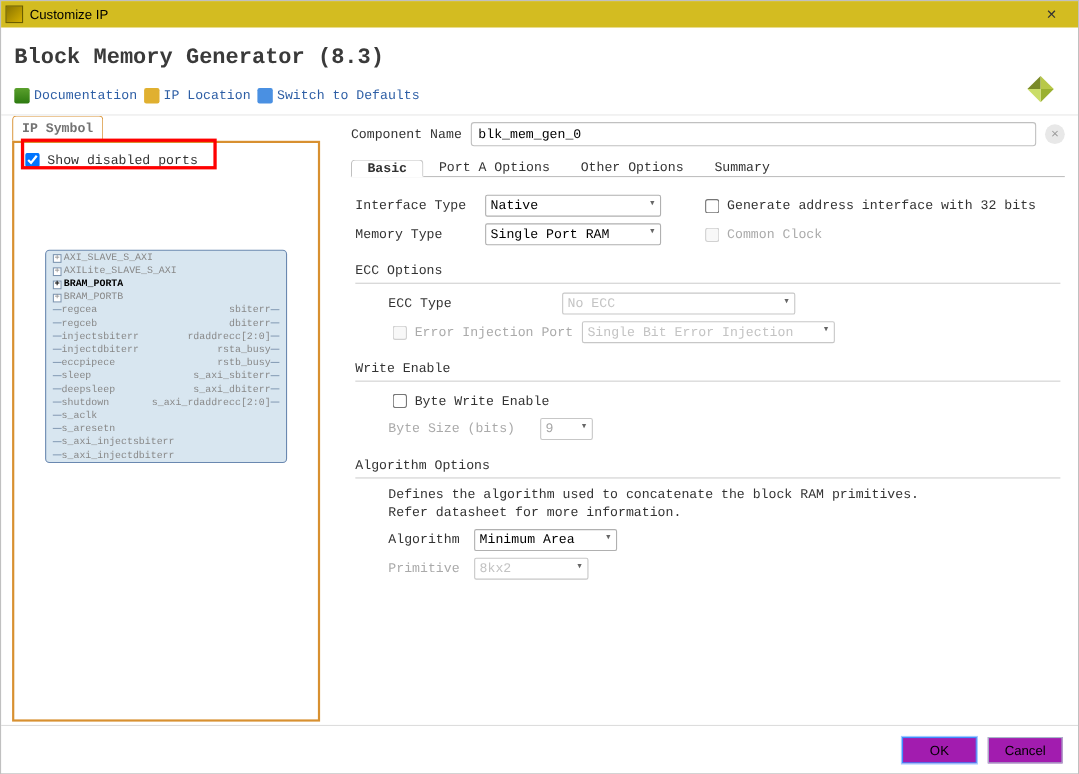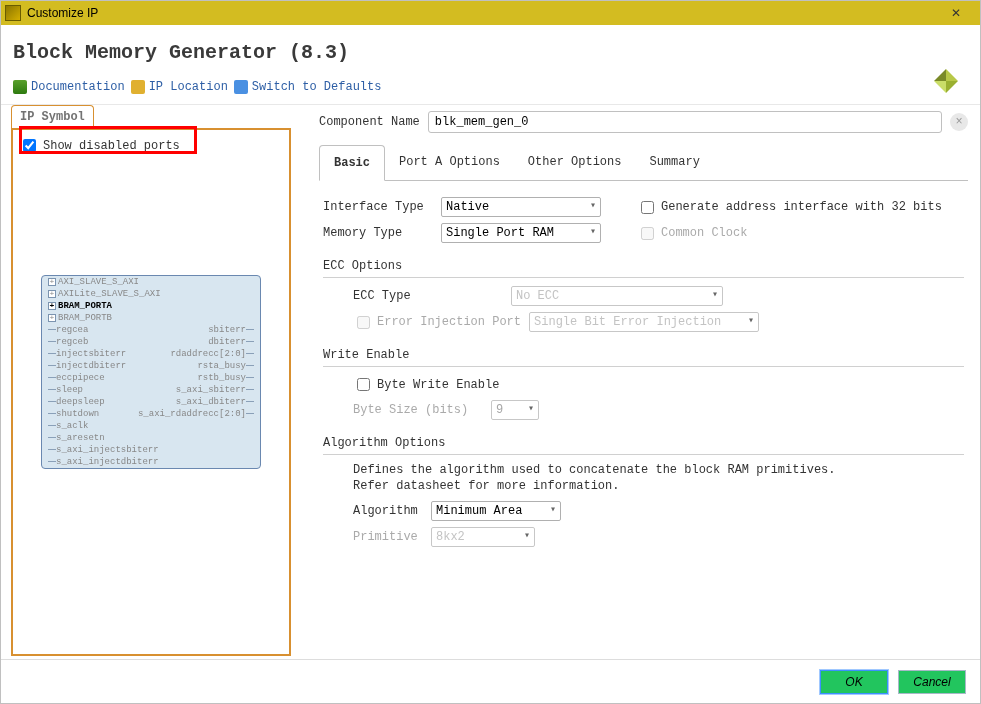--- a/index.html
+++ b/index.html
@@ -109,21 +109,21 @@
   font-size: 12px;
 }
 .red-highlight {
   border: 3px solid #ff0000;
   position: absolute;
   left: 6px; top: -4px;
   width: 178px; height: 28px;
   pointer-events: none;
 }
 .block-diagram {
-  margin: 120px auto 0 auto;
+  margin: 72px auto 0 auto;
   width: 220px;
   background: #d8e6f0;
   border: 1px solid #6a88b0;
   border-radius: 4px;
   padding: 0;
   font-family: "Courier New", monospace;
   font-size: 9px;
   color: #888;
 }
 .port-row {
@@ -176,21 +176,21 @@
   background: #e8e8e8;
   display: flex; align-items: center; justify-content: center;
   color: #999;
   cursor: pointer;
 }
 .right-tabs {
   border-bottom: 1px solid #c0c0c0;
   display: flex;
 }
 .right-tab {
-  padding: 10px 14px;
+  padding: 0 14px;
   font-family: "Courier New", monospace;
   font-size: 12px;
   cursor: pointer;
 }
 .right-tab.active {
   border: 1px solid #c0c0c0;
   border-bottom: 1px solid #fff;
   margin-bottom: -1px;
   border-radius: 4px 4px 0 0;
   font-weight: bold;
@@ -256,25 +256,24 @@
   display: flex;
   justify-content: flex-end;
   align-items: center;
   padding: 0 14px;
   gap: 10px;
 }
 .btn {
   min-width: 68px;
   height: 24px;
   border: 1px solid #a8b8c8;
-  background: #22c55e;
+  background: #a21caf;
   font-family: sans-serif;
   font-size: 12px;
   cursor: pointer;
-  font-style: italic;
 }
 .btn.primary {
   border: 1px solid #3d8fff;
   outline: 1px solid #a0c8ff;
 }
 </style>
 </head>
 <body>
 
 <div class="window">

